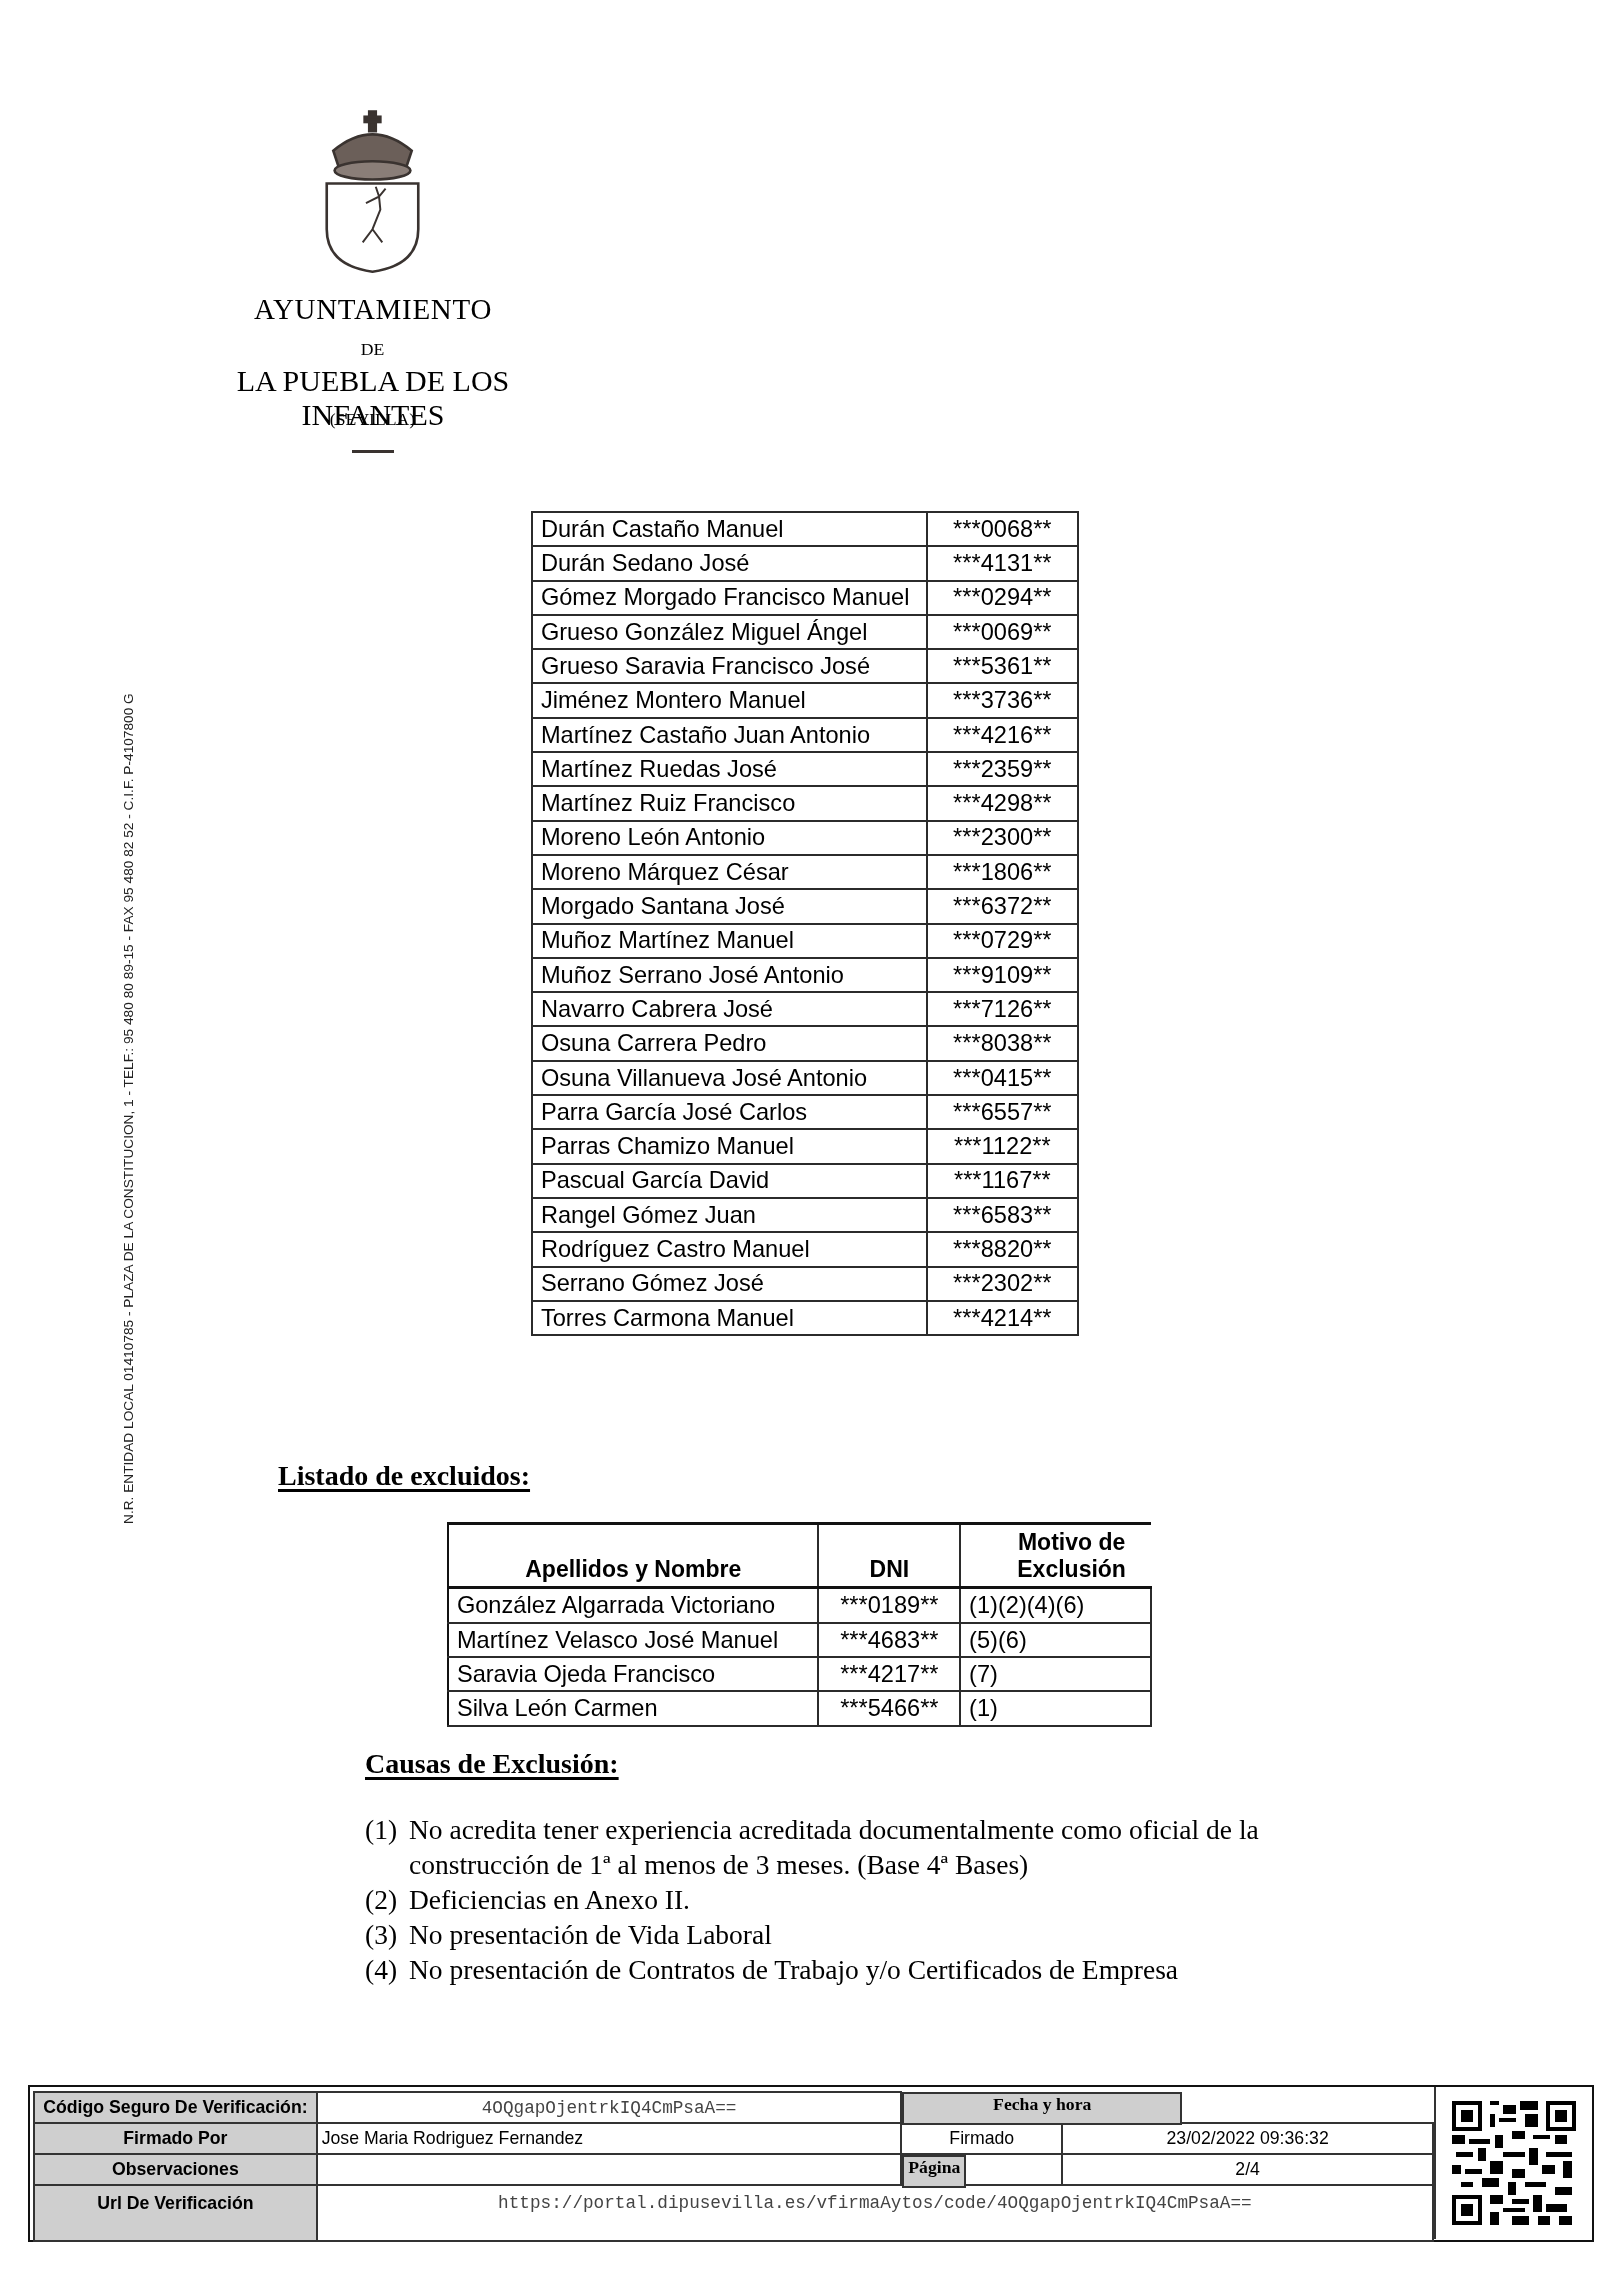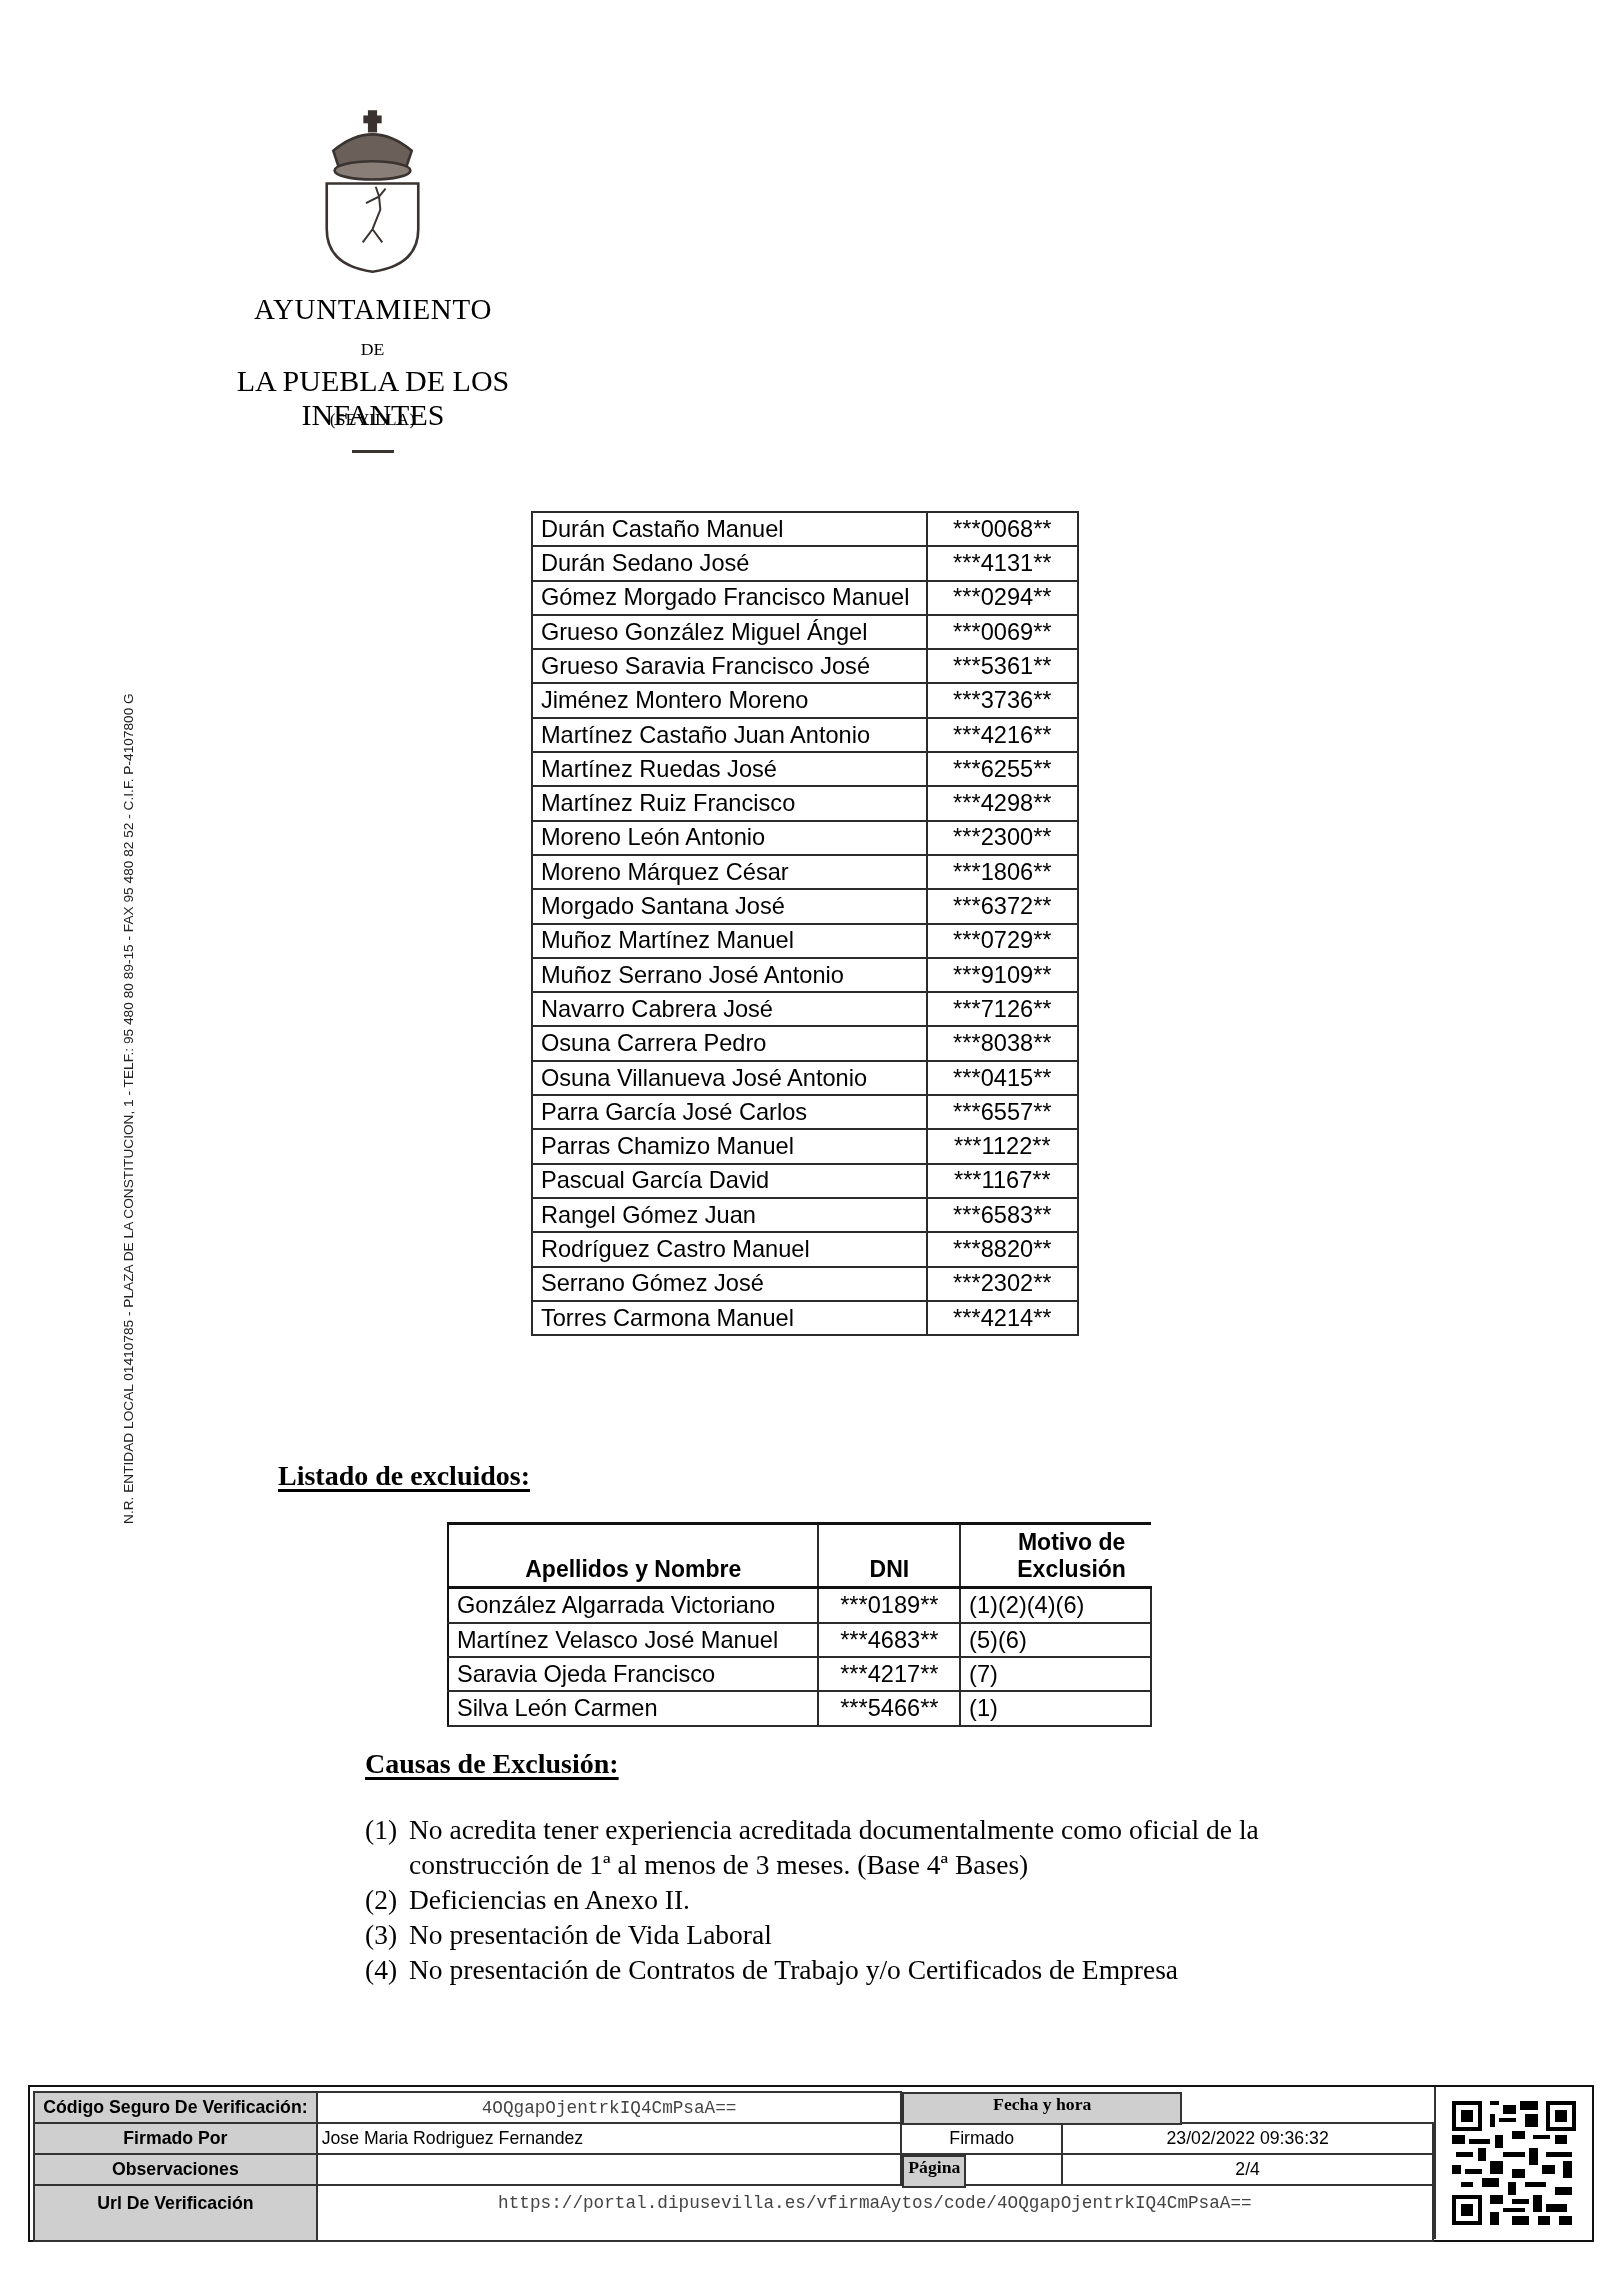--- a/index.html
+++ b/index.html
@@ -104,30 +104,30 @@
       </tr>
       <tr>
         <td class="name">Grueso González Miguel Ángel</td>
         <td class="dni">***0069**</td>
       </tr>
       <tr>
         <td class="name">Grueso Saravia Francisco José</td>
         <td class="dni">***5361**</td>
       </tr>
       <tr>
-        <td class="name">Jiménez Montero Moreno</td>
+        <td class="name">Jiménez Montero Manuel</td>
         <td class="dni">***3736**</td>
       </tr>
       <tr>
         <td class="name">Martínez Castaño Juan Antonio</td>
         <td class="dni">***4216**</td>
       </tr>
       <tr>
         <td class="name">Martínez Ruedas José</td>
-        <td class="dni">***6255**</td>
+        <td class="dni">***2359**</td>
       </tr>
       <tr>
         <td class="name">Martínez Ruiz Francisco</td>
         <td class="dni">***4298**</td>
       </tr>
       <tr>
         <td class="name">Moreno León Antonio</td>
         <td class="dni">***2300**</td>
       </tr>
       <tr>

